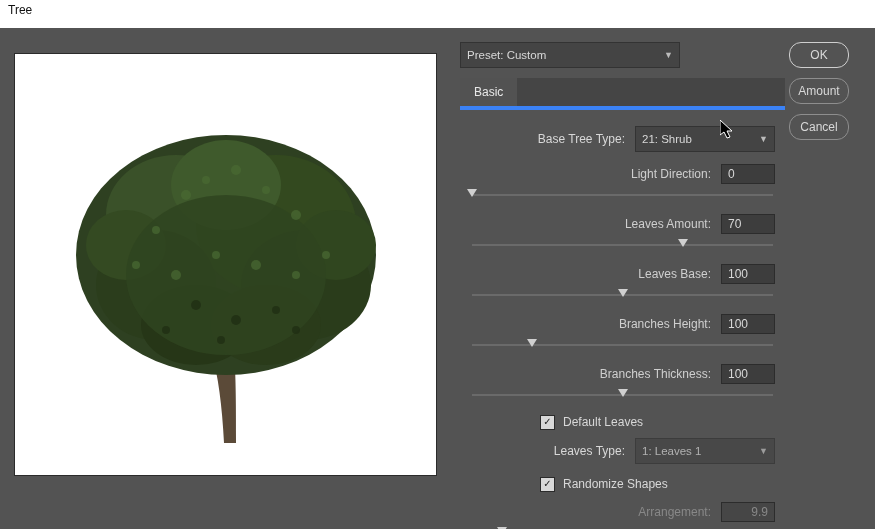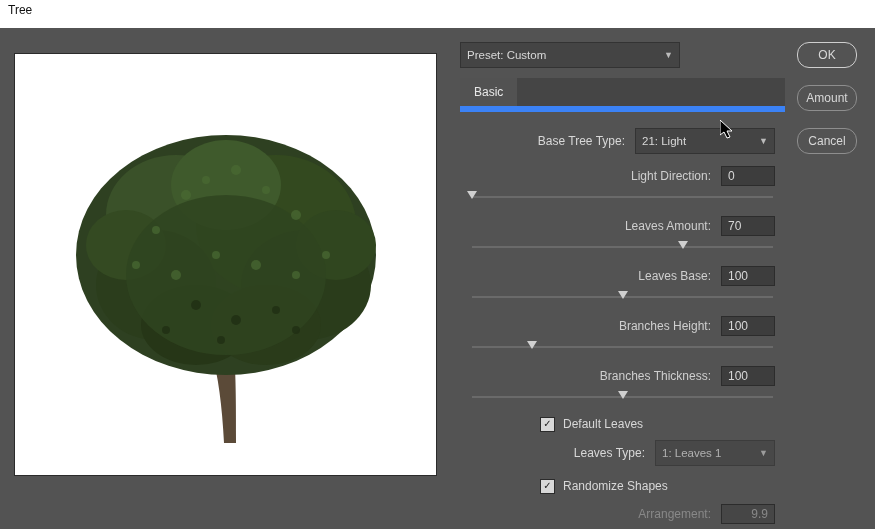--- a/index.html
+++ b/index.html
@@ -74,21 +74,21 @@
   }
   .select .chev {
     font-size: 9px;
     color: #bbb;
     margin-left: 6px;
   }
   .tabs {
     display: flex;
     height: 28px;
     background: #454545;
-    border-bottom: 6px solid #3b82f6;
+    border-bottom: 4px solid #3b82f6;
   }
   .tab {
     padding: 0 14px;
     display: flex;
     align-items: center;
     font-size: 12px;
     color: #aaaaaa;
     cursor: pointer;
   }
   .tab.active {
@@ -167,26 +167,26 @@
   }
   .sel-row {
     display: flex;
     align-items: center;
     justify-content: flex-end;
     gap: 10px;
     margin: 6px 0 10px 0;
   }
   .side-buttons {
     position: absolute;
-    right: 18px;
+    right: 26px;
     top: 14px;
     width: 60px;
     display: flex;
     flex-direction: column;
-    gap: 17px;
+    gap: 10px;
   }
   .btn {
     height: 24px;
     border: 1px solid #8e8e8e;
     border-radius: 12px;
     background: #535353;
     color: #d8d8d8;
     font-size: 12px;
     display: flex;
     align-items: center;
@@ -269,21 +269,21 @@
         <div class="tab active">
             <span>Basic</span>
           </div>
       </div>
 
       <div class="panel">
 
         <div class="sel-row" style="margin-top:4px">
           <span class="lbl">Base Tree Type:</span>
           <div class="select" style="width:140px">
-            <span>21: Light</span>
+            <span>21: Shrub</span>
             <span class="chev">▼</span>
           </div>
         </div>
 
         <div class="row">
           <span class="lbl">Light Direction:</span>
           <input class="num-input" value="0" style="">
         </div>
         <div class="slider">
           <div class="track"></div>
@@ -326,21 +326,21 @@
           <div class="thumb" style="left:50%"></div>
         </div>
 
         <div class="check-row">
           <div class="checkbox">✓</div>
           <span class="lbl">Default Leaves</span>
         </div>
 
         <div class="sel-row">
           <span class="lbl disabled">Leaves Type:</span>
-          <div class="select" style="width:120px; opacity:0.7">
+          <div class="select" style="width:140px; opacity:0.7">
             <span>1: Leaves 1</span>
             <span class="chev">▼</span>
           </div>
         </div>
 
         <div class="check-row">
           <div class="checkbox">✓</div>
           <span class="lbl">Randomize Shapes</span>
         </div>
 

